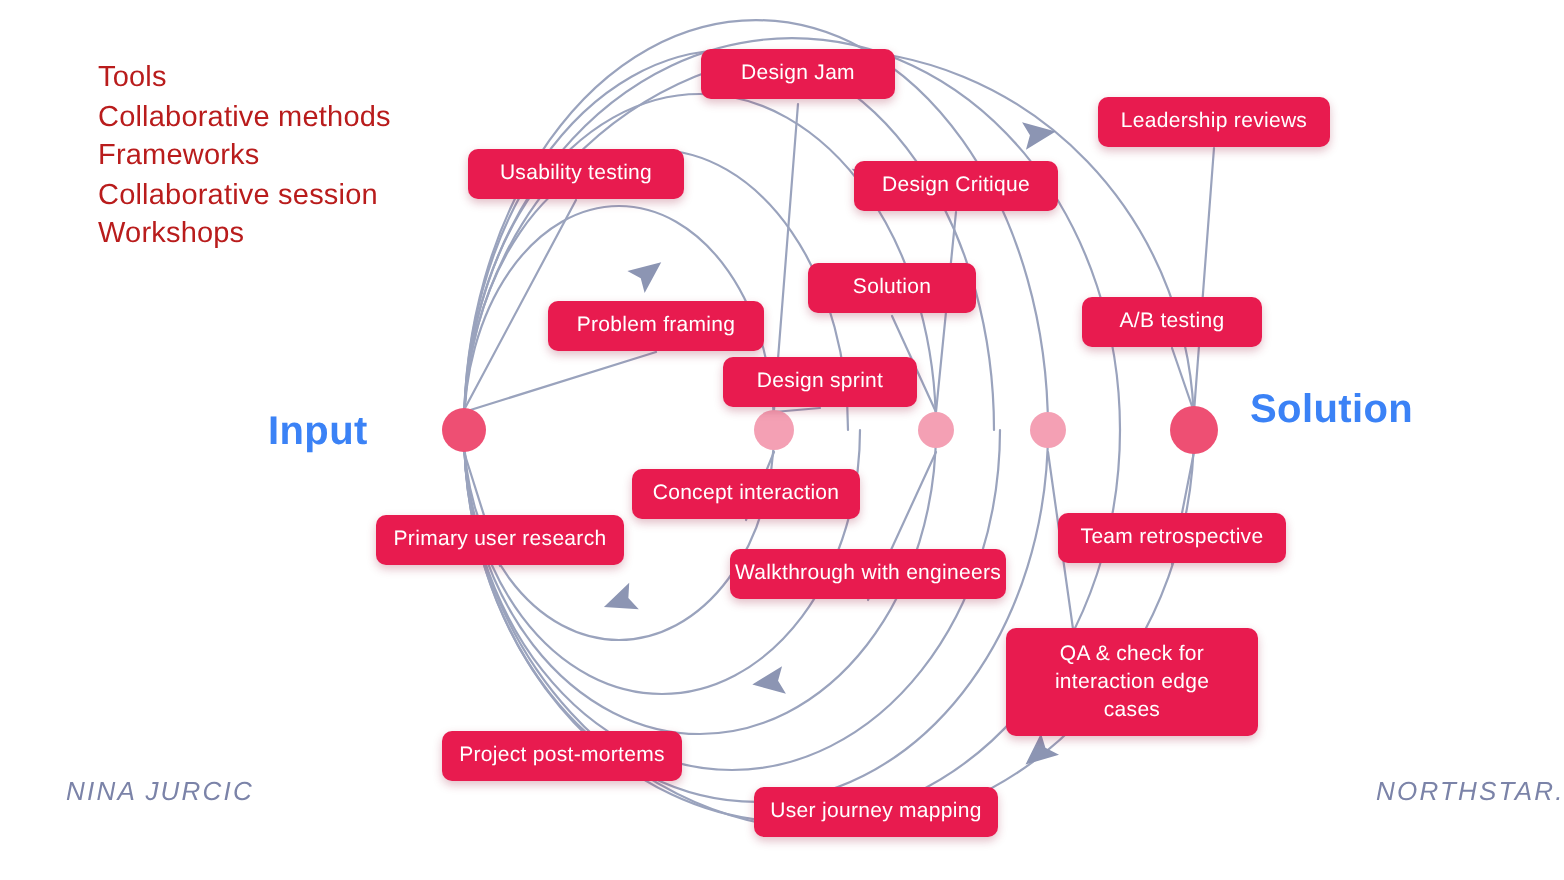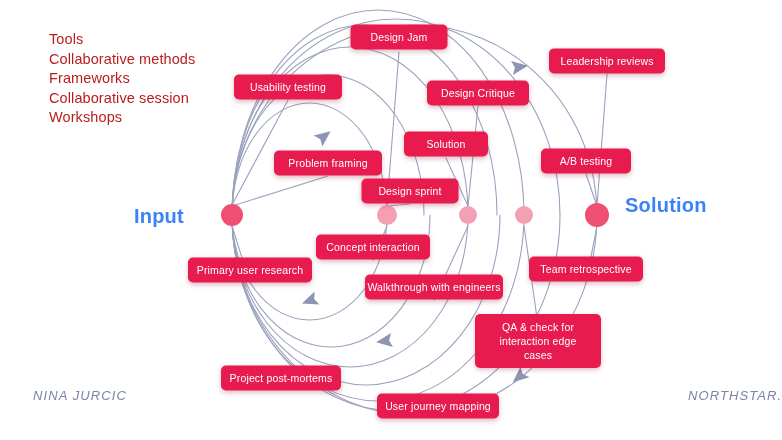--- a/index.html
+++ b/index.html
@@ -60,21 +60,21 @@
     text-align:center;
     padding:6px 11px;
     box-sizing:border-box;
     white-space:nowrap;
     box-shadow:0 2px 5px rgba(150,20,55,.28);
     transform:translate(-50%,-50%);
     display:flex;
     align-items:center;
     justify-content:center;
   }
-  .pill.two-line{white-space:normal;line-height:14px;}
+  .pill.two-line{white-space:normal;line-height:14px;margin-left:28px;}
   
   .footer-text{
     position:absolute;
     color:#7b83a8;
     font-size:13px;
     letter-spacing:1.1px;
     white-space:nowrap;
     font-style:italic;
   }
   #credit-left{left:33px;top:388px;}

